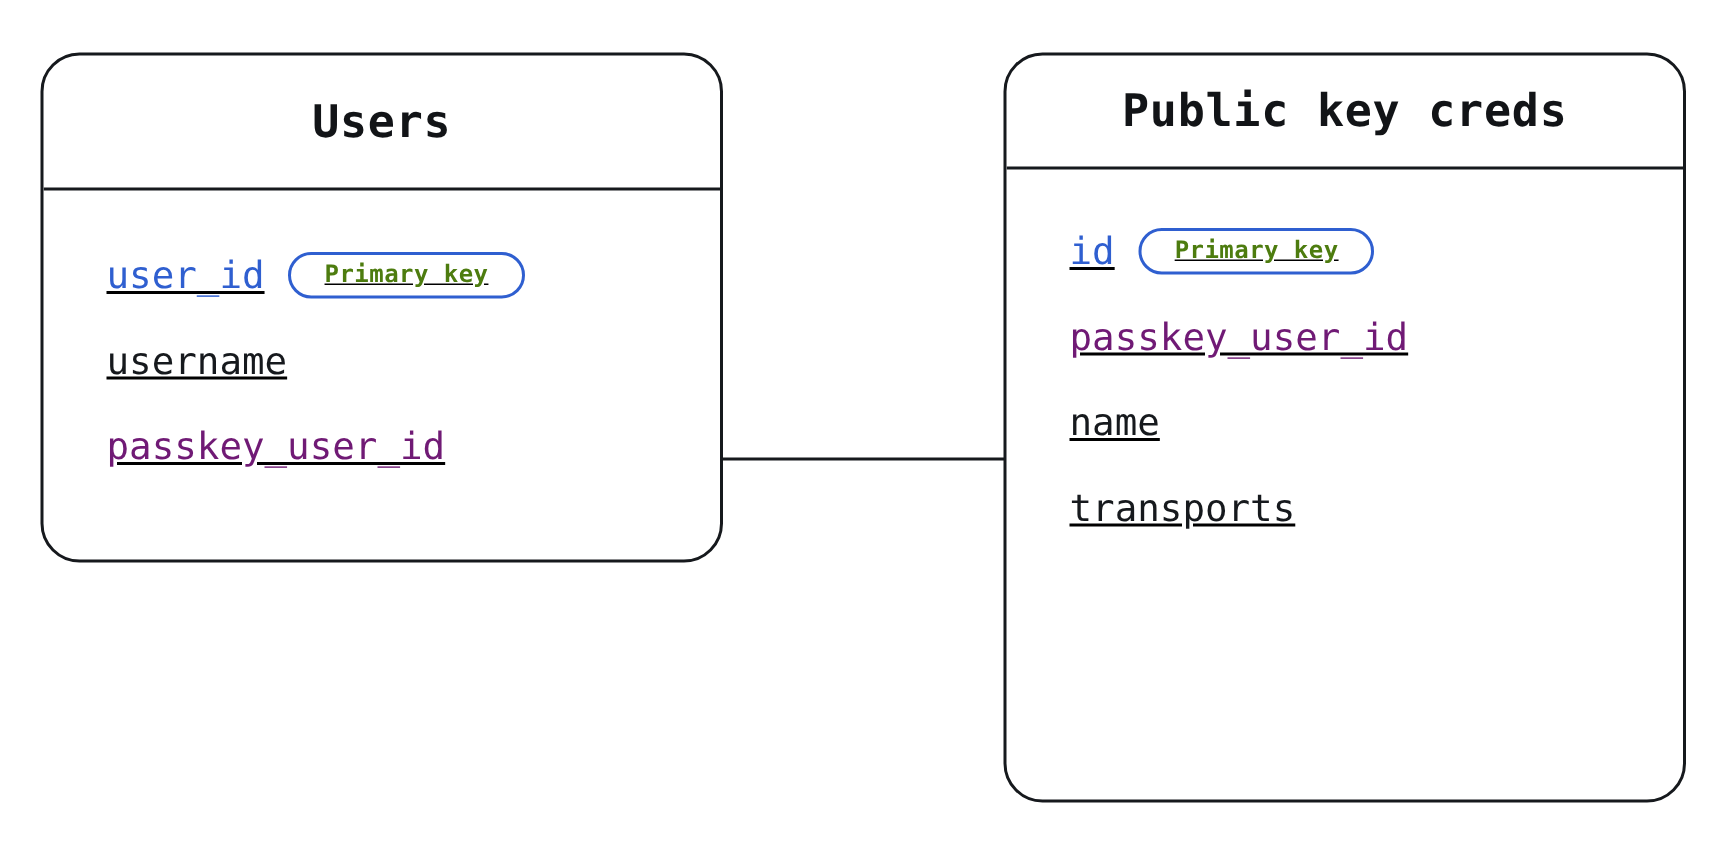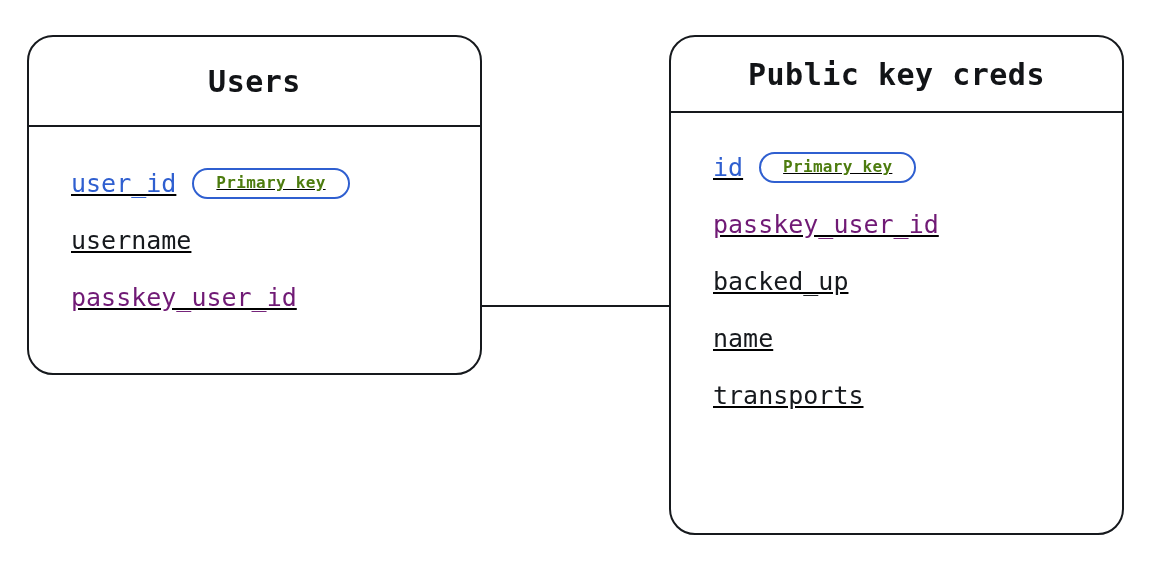--- a/index.html
+++ b/index.html
@@ -157,23 +157,20 @@
       <div class="field-row">
         <span class="field-name is-primary">id</span>
         <span class="pk-badge">Primary key</span>
       </div>
 
 
       <div class="field-row">
         <span class="field-name is-foreign">passkey_user_id</span>
       </div>
 
-      <div class="field-row">
-        <span class="field-name">backed_up</span>
-      </div>
 
       <div class="field-row">
         <span class="field-name">name</span>
       </div>
 
       <div class="field-row">
         <span class="field-name">transports</span>
       </div>
 
     </div>

